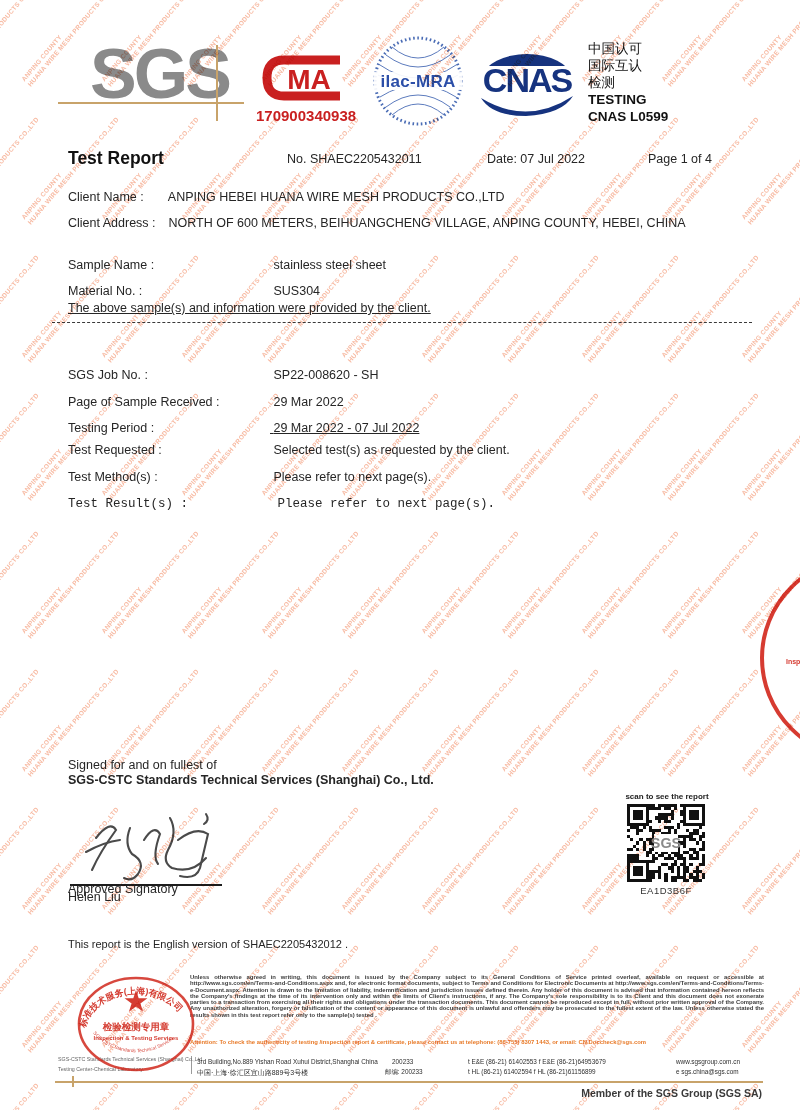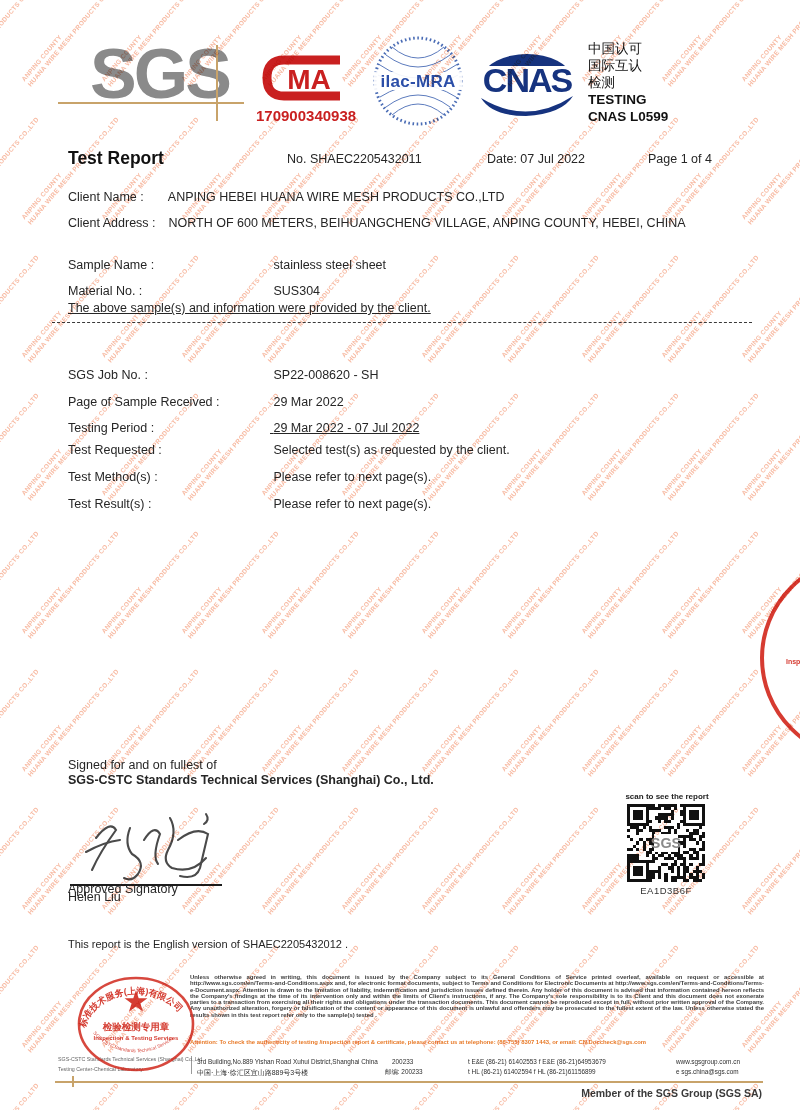--- a/index.html
+++ b/index.html
@@ -528,21 +528,21 @@
   <span>29 Mar 2022 - 07 Jul 2022</span>
 </div>
 <div class="row" style="left:68px;top:443px;">
   <span class="lbl">Test Requested :</span>
   <span>Selected test(s) as requested by the client.</span>
 </div>
 <div class="row" style="left:68px;top:470px;">
   <span class="lbl">Test Method(s) :</span>
   <span>Please refer to next page(s).</span>
 </div>
-<div class="row" style="left:68px;top:497px;">
+<div class="row" style="left:68px;top:497px;font-family:Liberation Mono, monospace;">
   <span class="lbl">Test Result(s) :</span>
   <span>Please refer to next page(s).</span>
 </div>
 
 <div class="abs" style="left:750px;top:546px;z-index:30;">
   <svg width="120" height="230" viewBox="0 0 120 230">
     <defs>
       <path id="rsArc" d="M112,28 A84,84 0 1 1 111.9,28.05"></path>
       <path id="rsArc2" d="M112,50 A62,62 0 1 1 111.9,50.05"></path>
     </defs>

